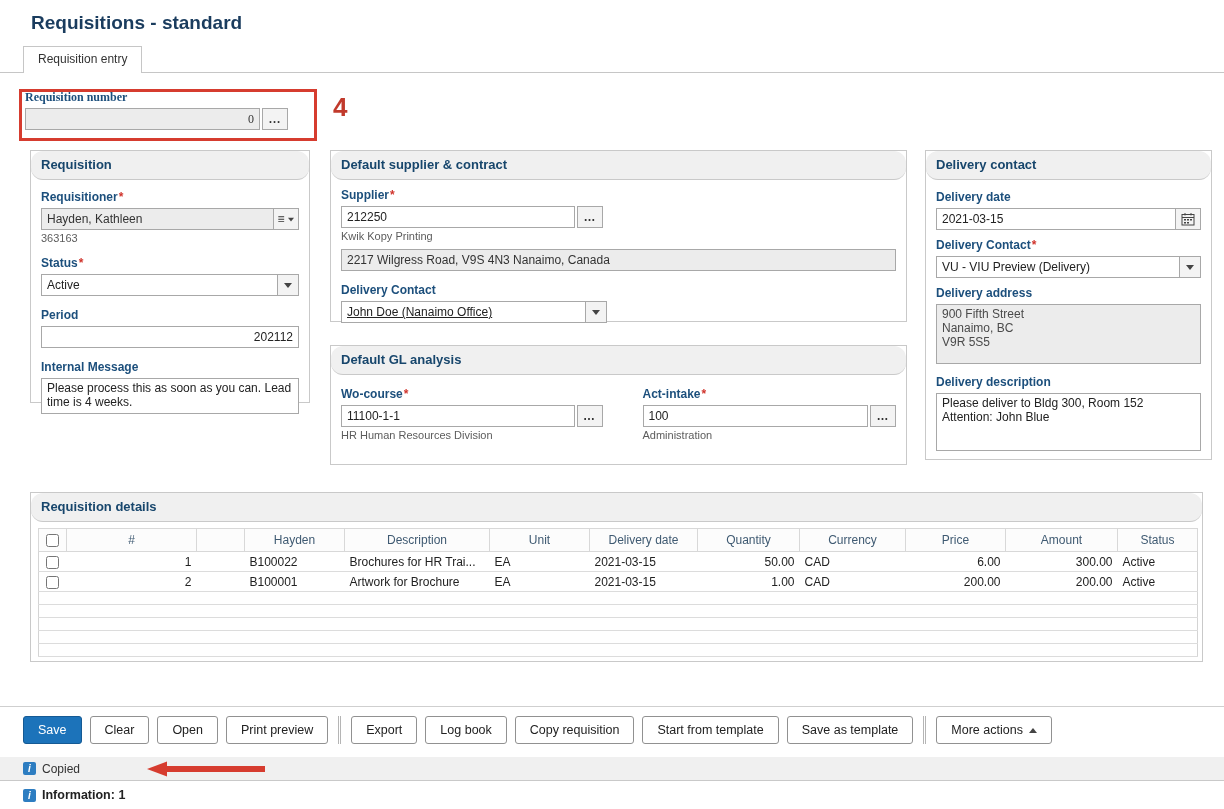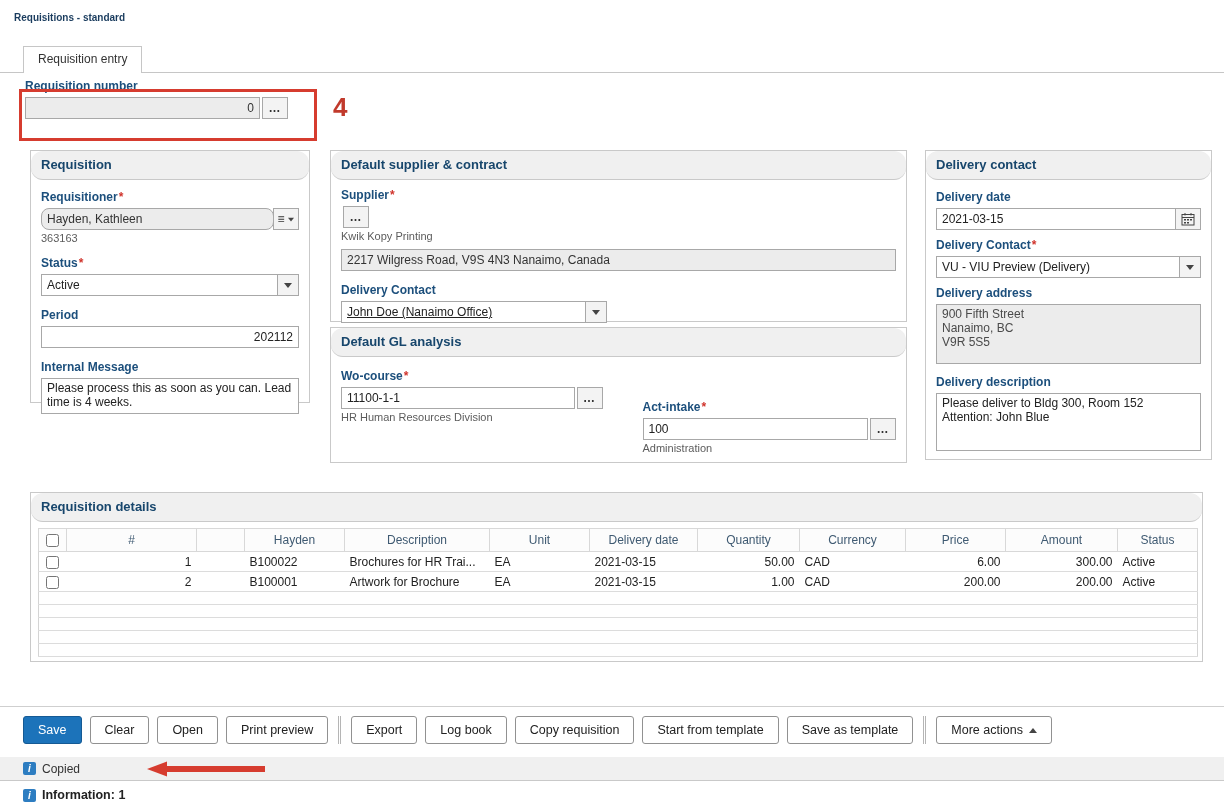--- a/index.html
+++ b/index.html
@@ -3,21 +3,21 @@
 <meta charset="utf-8">
 <style>
   html,body{margin:0;padding:0;}
   body{
     width:1224px;height:809px;position:relative;overflow:hidden;background:#fff;
     font-family:"Liberation Sans","DejaVu Sans",sans-serif;font-size:12px;color:#222;
   }
   *{box-sizing:border-box;}
 
   
-  .page-title{position:absolute;left:14px;top:12px;font-size:10px;font-weight:bold;color:#1a3c5e;}
+  .page-title{position:absolute;left:31px;top:12px;font-size:19px;font-weight:bold;color:#1a3c5e;}
   .tabline{position:absolute;left:0;top:72px;width:100%;height:1px;background:#c6c6c6;z-index:1;}
   .tab{position:absolute;left:23px;top:46px;height:27px;z-index:2;background:#fff;
        border:1px solid #c6c6c6;border-bottom:none;padding:0 14px;line-height:25px;
        font-size:12px;color:#333;cursor:pointer;}
 
   
   .lbl{font-weight:bold;font-size:12px;color:#1c4f7c;margin-bottom:3px;line-height:15px;white-space:nowrap;}
   .req{color:#d0342c;margin-left:1px;}
   .helper{font-size:11px;color:#5c5c5c;margin-top:2px;line-height:12px;white-space:nowrap;}
   .inp{height:22px;border:1px solid #a8a8a8;padding:0 5px;font-size:12px;color:#222;background:#fff;width:100%;
@@ -46,31 +46,31 @@
 
   
   .panel{position:absolute;border:1px solid #c9c9c9;background:#fff;}
   .panel-h{background:#f0f0f0;border-bottom:1px solid #c9c9c9;padding:6px 10px;font-weight:bold;
            font-size:13px;color:#17466c;line-height:16px;border-radius:12px;}
   .panel-b{padding:10px;}
 
   #p-requisition{left:30px;top:150px;width:280px;height:253px;}
   #p-supplier{left:330px;top:150px;width:577px;height:172px;}
   #p-supplier .panel-b{padding:8px 10px;}
-  #p-gl{left:330px;top:327px;width:577px;height:136px;}
+  #p-gl{left:330px;top:345px;width:577px;height:120px;}
   #p-gl .panel-b{padding:12px 10px;}
   #p-delivery{left:925px;top:150px;width:287px;height:310px;}
   #p-details{left:30px;top:492px;width:1173px;height:170px;}
   #p-details .panel-b{padding:6px 7px;}
 
   .glcols{display:flex;gap:40px;}
-  .glcol1{width:262px;}.glcol2{width:254px;margin-top:31px;}
-
-  
-  .reqnum{position:absolute;left:25px;top:79px;width:266px;}
+  .glcol1{width:262px;}.glcol2{width:254px;}
+
+  
+  .reqnum{position:absolute;left:25px;top:90px;width:266px;font-family:Liberation Serif, serif;}
 
   
   table.grid{width:100%;border-collapse:collapse;table-layout:fixed;font-size:12px;border:1px solid #d4d4d4;}
   table.grid th{font-weight:normal;color:#3f5a72;text-align:center;border:1px solid #d8d8d8;background:#fcfcfc;
                 height:23px;padding:0 4px;overflow:hidden;white-space:nowrap;}
   table.grid td{border-bottom:1px solid #dcdcdc;height:20px;padding:0 5px;overflow:hidden;white-space:nowrap;
                 text-overflow:ellipsis;color:#222;}
   table.grid tr.empty td{height:13px;}
   .c-check{text-align:center;padding:0 !important;}
   .num,.qty,.price,.amount{text-align:right;}
@@ -116,21 +116,21 @@
   </div>
 </div>
 
 <div class="panel" id="p-requisition">
   <div class="panel-h">Requisition</div>
   <div class="panel-b">
     <div class="lbl">
       <span>Requisitioner</span><span class="req">*</span>
     </div>
     <div class="fieldrow">
-      <input class="inp dis" style="flex: 1 1 0%; border-radius: 8px;" disabled="" value="Hayden, Kathleen">
+      <input class="inp dis" style="flex: 1 1 0%;" disabled="" value="Hayden, Kathleen">
       <button class="sqbtn join">
         <span class="menu-g">≡</span>
         <span class="caret caret-s"></span>
       </button>
     </div>
     <div class="helper">363163</div>
 
     <div class="lbl mt6">
       <span>Status</span><span class="req">*</span>
     </div>
@@ -149,20 +149,21 @@
   </div>
 </div>
 
 <div class="panel" id="p-supplier">
   <div class="panel-h">Default supplier &amp; contract</div>
   <div class="panel-b">
     <div class="lbl">
       <span>Supplier</span><span class="req">*</span>
     </div>
     <div class="fieldrow" style="width:262px;">
+      <input class="inp" style="flex: 1 1 0%;" value="212250">
       <button class="sqbtn gap2">
         <span class="dots">…</span>
       </button>
     </div>
     <div class="helper">Kwik Kopy Printing</div>
 
     <input class="inp dis mt6" style="margin-top: 7px;" disabled="" value="2217 Wilgress Road, V9S 4N3 Nanaimo, Canada">
 
     <div class="lbl mt6">Delivery Contact</div>
     <div class="fieldrow" style="width:266px;text-decoration:underline;">

